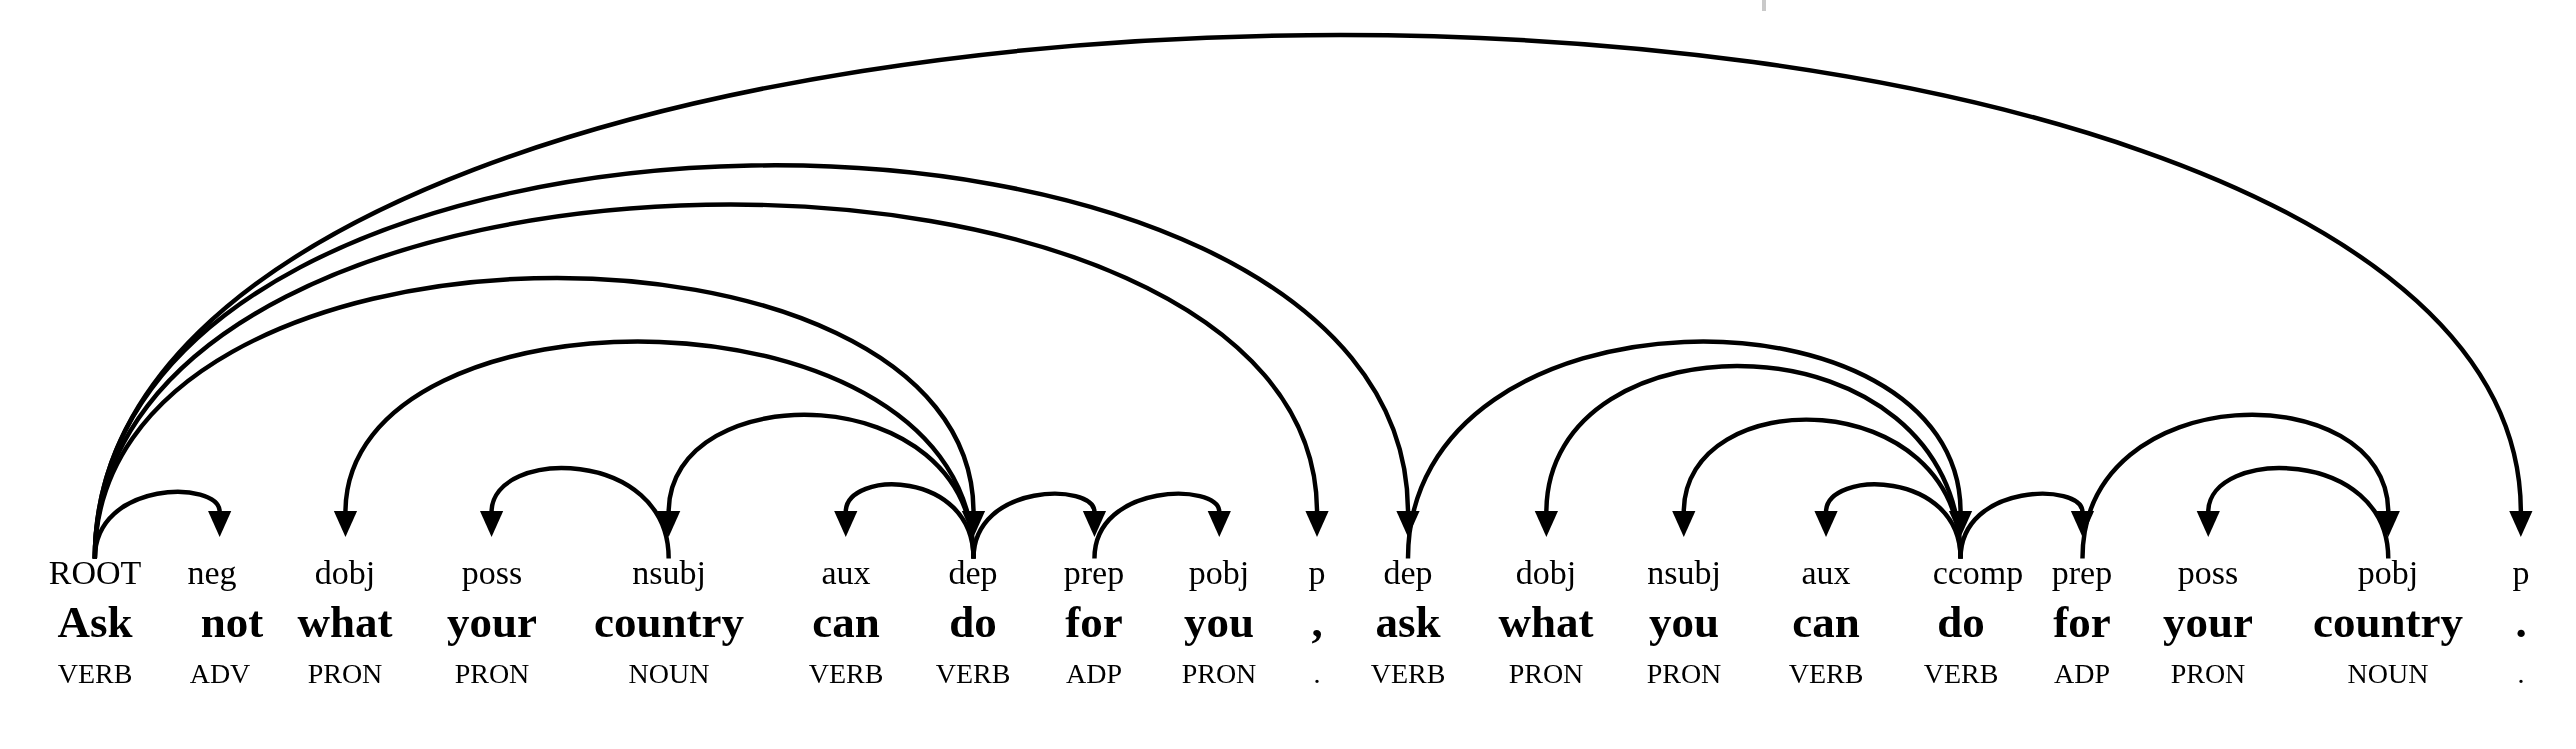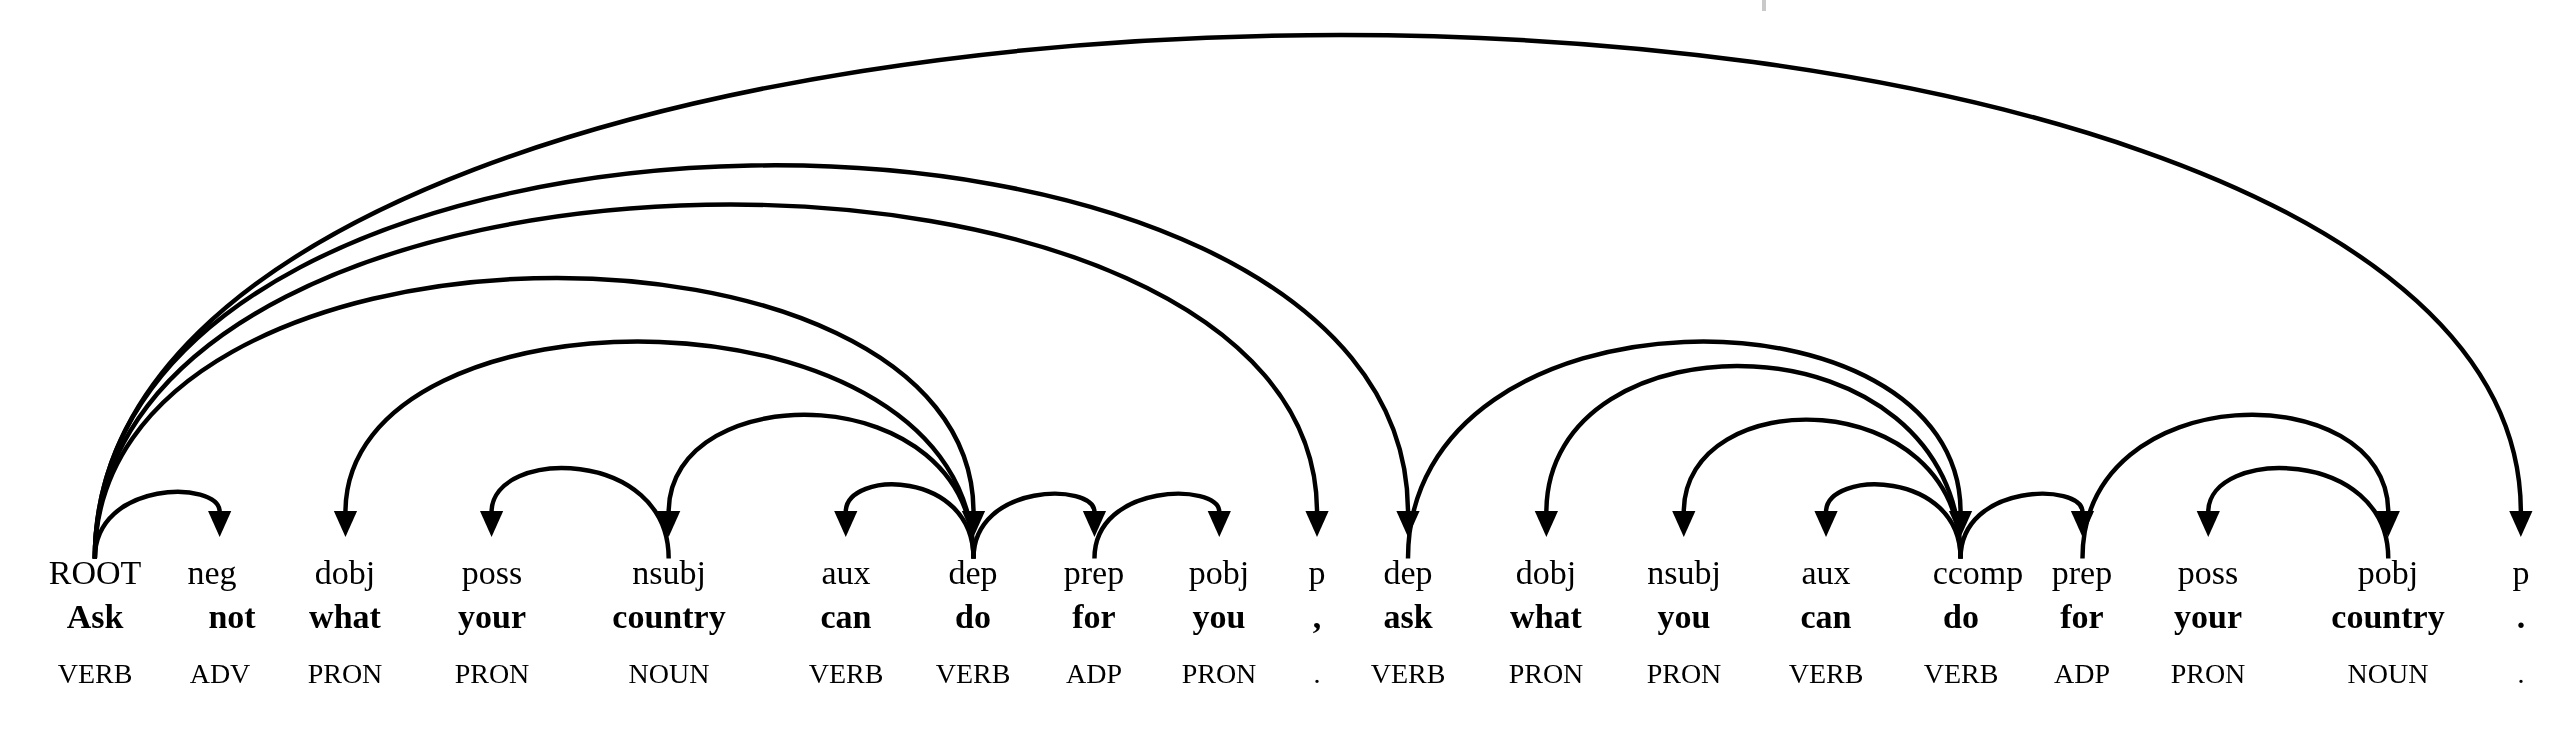--- a/index.html
+++ b/index.html
@@ -7,21 +7,21 @@
     position: relative;
     width: 2576px;
     height: 750px;
     background: #ffffff;
     overflow: hidden;
     font-family: Liberation Serif, serif;
   }
   #arcs { position: absolute; left: 0; top: 0; }
   .tok-col { position: absolute; transform: translateX(-50%); text-align: center; white-space: nowrap; color: #000; }
   .tok-rel  { position: absolute; top: 556px; font-size: 34px; line-height: 1; }
-  .tok-word { position: absolute; top: 600px; font-size: 34px; line-height: 1; font-weight: bold; }
+  .tok-word { position: absolute; top: 600px; font-size: 45px; line-height: 1; font-weight: bold; }
   .tok-pos  { position: absolute; top: 660px; font-size: 28px; line-height: 1; }
   .artifact-tick { position: absolute; top: 0; width: 3.9px; height: 10.6px; }
 </style>
 </head>
 <body>
 
 <div id="stage">
   <svg id="arcs" width="2576" height="750" viewBox="0 0 2662 775">
       <path d="M 98 577 C 98 496, 227 496, 227 529" fill="none" stroke="#000000" stroke-width="4.6"></path>
       <polygon points="215,528 239,528 227,555" fill="#000000"></polygon>

